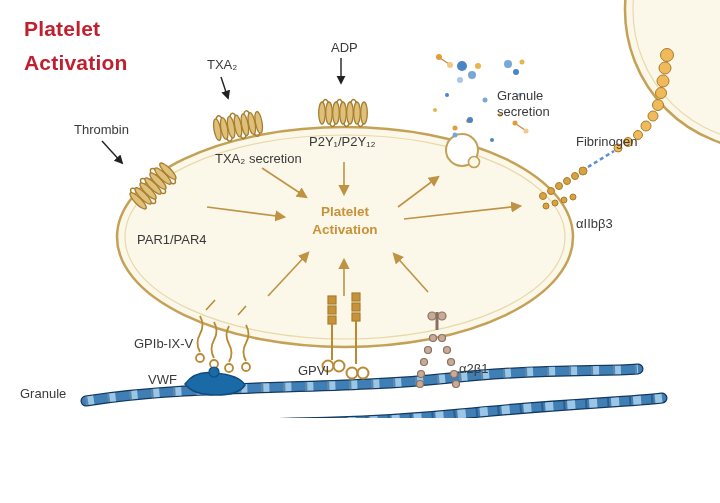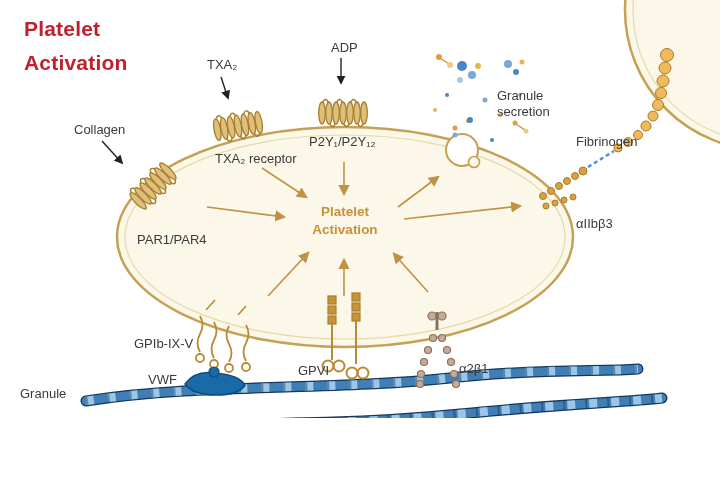--- a/index.html
+++ b/index.html
@@ -220,23 +220,23 @@
   <div class="title">
     <div>Platelet</div>
     <div>Activation</div>
   </div>
 
   <div class="center-label">
     <div>Platelet</div>
     <div>Activation</div>
   </div>
 
-  <div class="lbl" style="left:74px;top:122px">Collagen</div>
+  <div class="lbl" style="left:74px;top:122px">Thrombin</div>
   <div class="lbl" style="left:207px;top:57px">TXA₂</div>
-  <div class="lbl" style="left:215px;top:151px">TXA₂ receptor</div>
+  <div class="lbl" style="left:215px;top:151px">TXA₂ secretion</div>
   <div class="lbl" style="left:331px;top:40px">ADP</div>
   <div class="lbl" style="left:309px;top:134px">P2Y₁/P2Y₁₂</div>
 
   <div class="lbl two" style="left:497px;top:88px;width:60px">
     <div>Granule</div>
     <div>secretion</div>
   </div>
 
   <div class="lbl" style="left:576px;top:134px">Fibrinogen</div>
   <div class="lbl" style="left:576px;top:216px">αIIbβ3</div>

